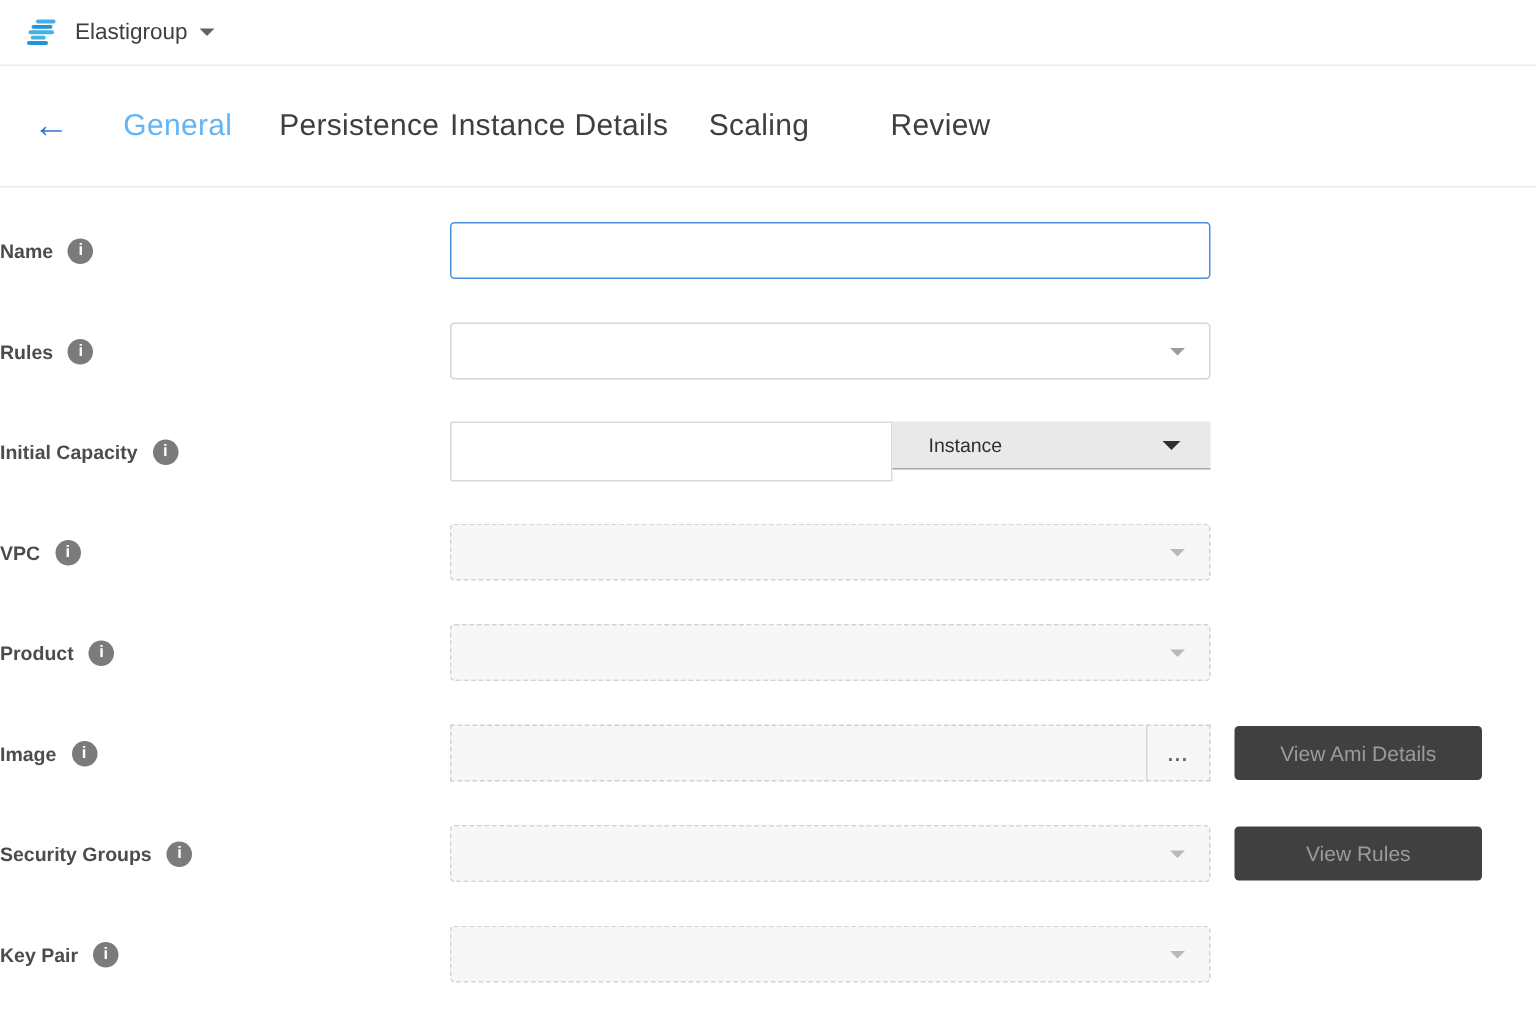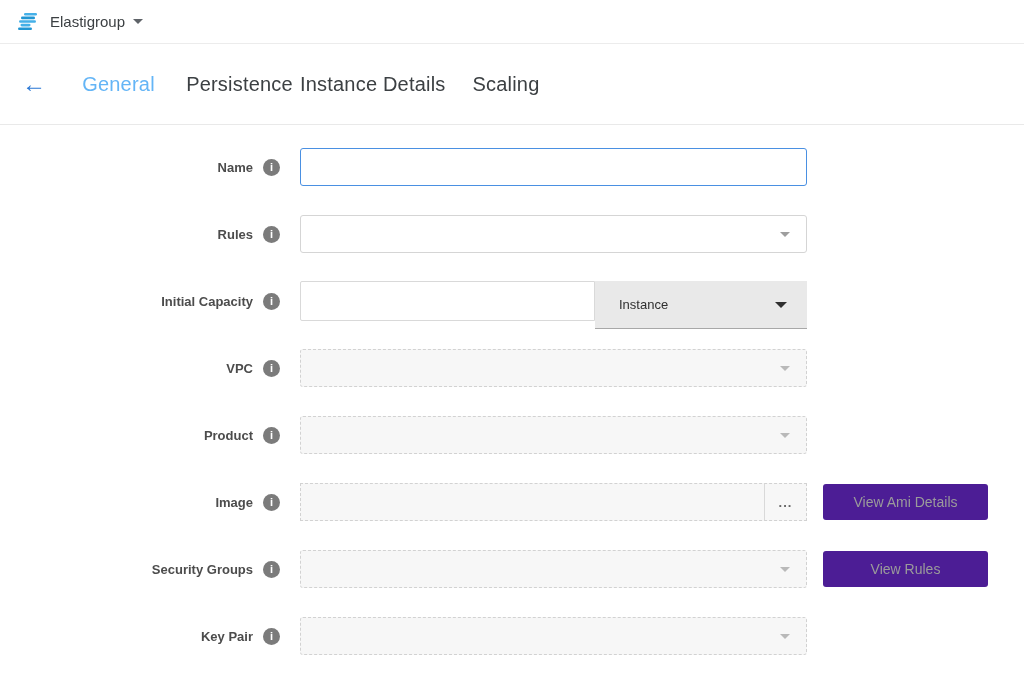--- a/index.html
+++ b/index.html
@@ -20,22 +20,22 @@
   .back-btn { margin-left:22px; width:24px; color:#2a77d4; font-size:24px; line-height:1;
               cursor:pointer; user-select:none; }
   .tabs { display:flex; margin-left:12px; }
   .tab { min-width:121px; text-align:center; font-size:20px; color:#3c4043;
          cursor:pointer; letter-spacing:.2px; padding:6px 0; }
   .tab.active { color:#64b5f6; }
 
   
   .form { padding-top:22px; }
   .row { display:flex; align-items:center; height:40px; margin-bottom:27px; }
-  .label-cell { width:300px; display:flex; align-items:center; justify-content:flex-end;
-                padding-right:20px; gap:10px; flex:none;padding-left:20px; }
+  .label-cell { width:300px; display:flex; align-items:center; 
+                padding-right:20px; gap:10px; flex:none; }
   .label { font-size:13px; font-weight:bold; color:#4c4c4c; white-space:nowrap; }
   .info { width:17px; height:17px; flex:none; border-radius:50%; background:#7b7b7b;
           color:#fff; font-size:11px; font-weight:bold; display:flex; align-items:center;
           justify-content:center; cursor:pointer; }
   .field { width:507px; flex:none; position:relative; }
 
   .text-input { width:507px; height:38px; border:1.5px solid #4a90e2; border-radius:3px;
                 padding:0 10px; font-size:14px; outline:none; background:#fff;
                 font-family:inherit; }
 
@@ -44,36 +44,36 @@
   .caret { position:absolute; right:16px; top:50%; margin-top:-2px; width:0; height:0;
            border-left:5px solid transparent; border-right:5px solid transparent;
            border-top:5px solid #9e9e9e; }
   .select.disabled { background:#f7f7f7; border:1px dashed #d2d2d2; cursor:default; }
   .select.disabled .caret { border-top-color:#b9b9b9; }
   .select-value { line-height:38px; padding-left:12px; font-size:14px; color:#333; }
 
   .capacity { display:flex; width:507px; height:40px; }
   .capacity-input { width:295px; height:40px; border:1px solid #d9d9d9; border-radius:2px 0 0 2px;
                     padding:0 10px; font-size:14px; outline:none; font-family:inherit; }
-  .unit-select { width:212px; height:48px; background:#e9e9e9; position:relative;
+  .unit-select { width:212px; height:32px; background:#e9e9e9; position:relative;
                  display:flex; align-items:center; padding-left:24px; cursor:pointer;
                  border-bottom:1px solid #a8a8a8; }
   .unit-select .unit-text { font-size:13px; color:#2f2f2f; }
   .unit-select .caret { right:20px; margin-top:-3px;
                         border-left:6px solid transparent; border-right:6px solid transparent;
                         border-top:6px solid #2f2f2f; }
 
   .picker { width:507px; height:38px; border:1px dashed #d2d2d2; background:#f7f7f7;
             display:flex; }
   .picker-value { flex:1; }
   .picker-browse { width:42px; border-left:1px solid #d9d9d9; display:flex; align-items:center;
                    justify-content:center; color:#666; font-size:13px; font-weight:bold;
                    letter-spacing:1px; cursor:pointer; }
 
-  .action-btn { margin-left:16px; width:165px; height:36px; background:#4c1d95; border:none;
+  .action-btn { margin-left:16px; width:165px; height:36px; background:#404040; border:none;
                 border-radius:3px; color:#9b9b9b; font-size:14px; font-family:inherit;
                 cursor:pointer; flex:none; }
 </style>
 </head>
 <body>
 
 <header class="app-header">
   <div class="brand">
     <svg width="24" height="20" viewBox="0 0 24 20">
       <rect x="8" y="1" width="13" height="2.6" rx="1.3" fill="#45b0e8"></rect>
@@ -87,20 +87,21 @@
   </div>
 </header>
 
 <nav class="tabbar">
   <span class="back-btn">←</span>
   <div class="tabs">
     <div class="tab active">General</div>
     <div class="tab">Persistence</div>
     <div class="tab">Instance Details</div>
     <div class="tab">Scaling</div>
+    <div class="tab">Review</div>
   </div>
 </nav>
 
 <main class="form">
 
   <div class="row">
     <div class="label-cell">
       <span class="label">Name</span>
       <span class="info">i</span>
     </div>

